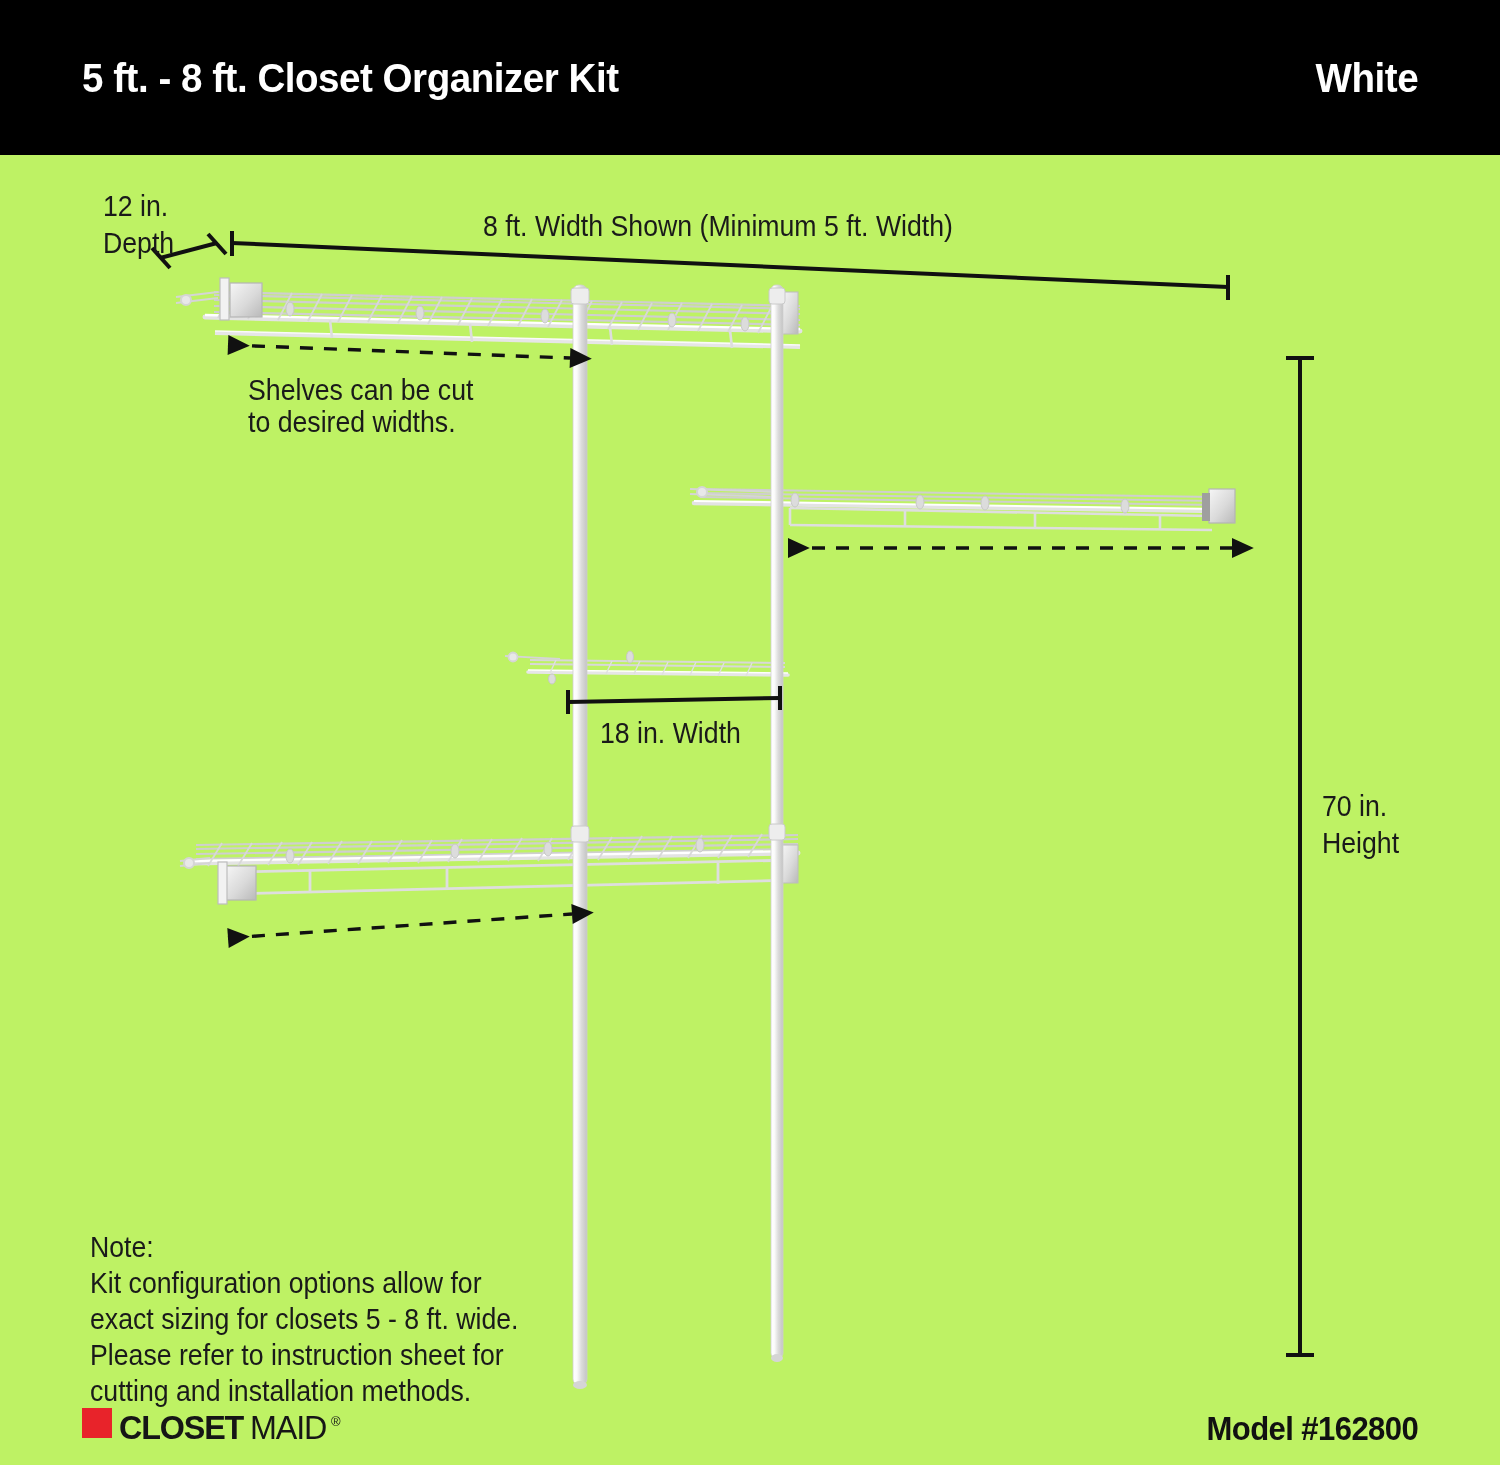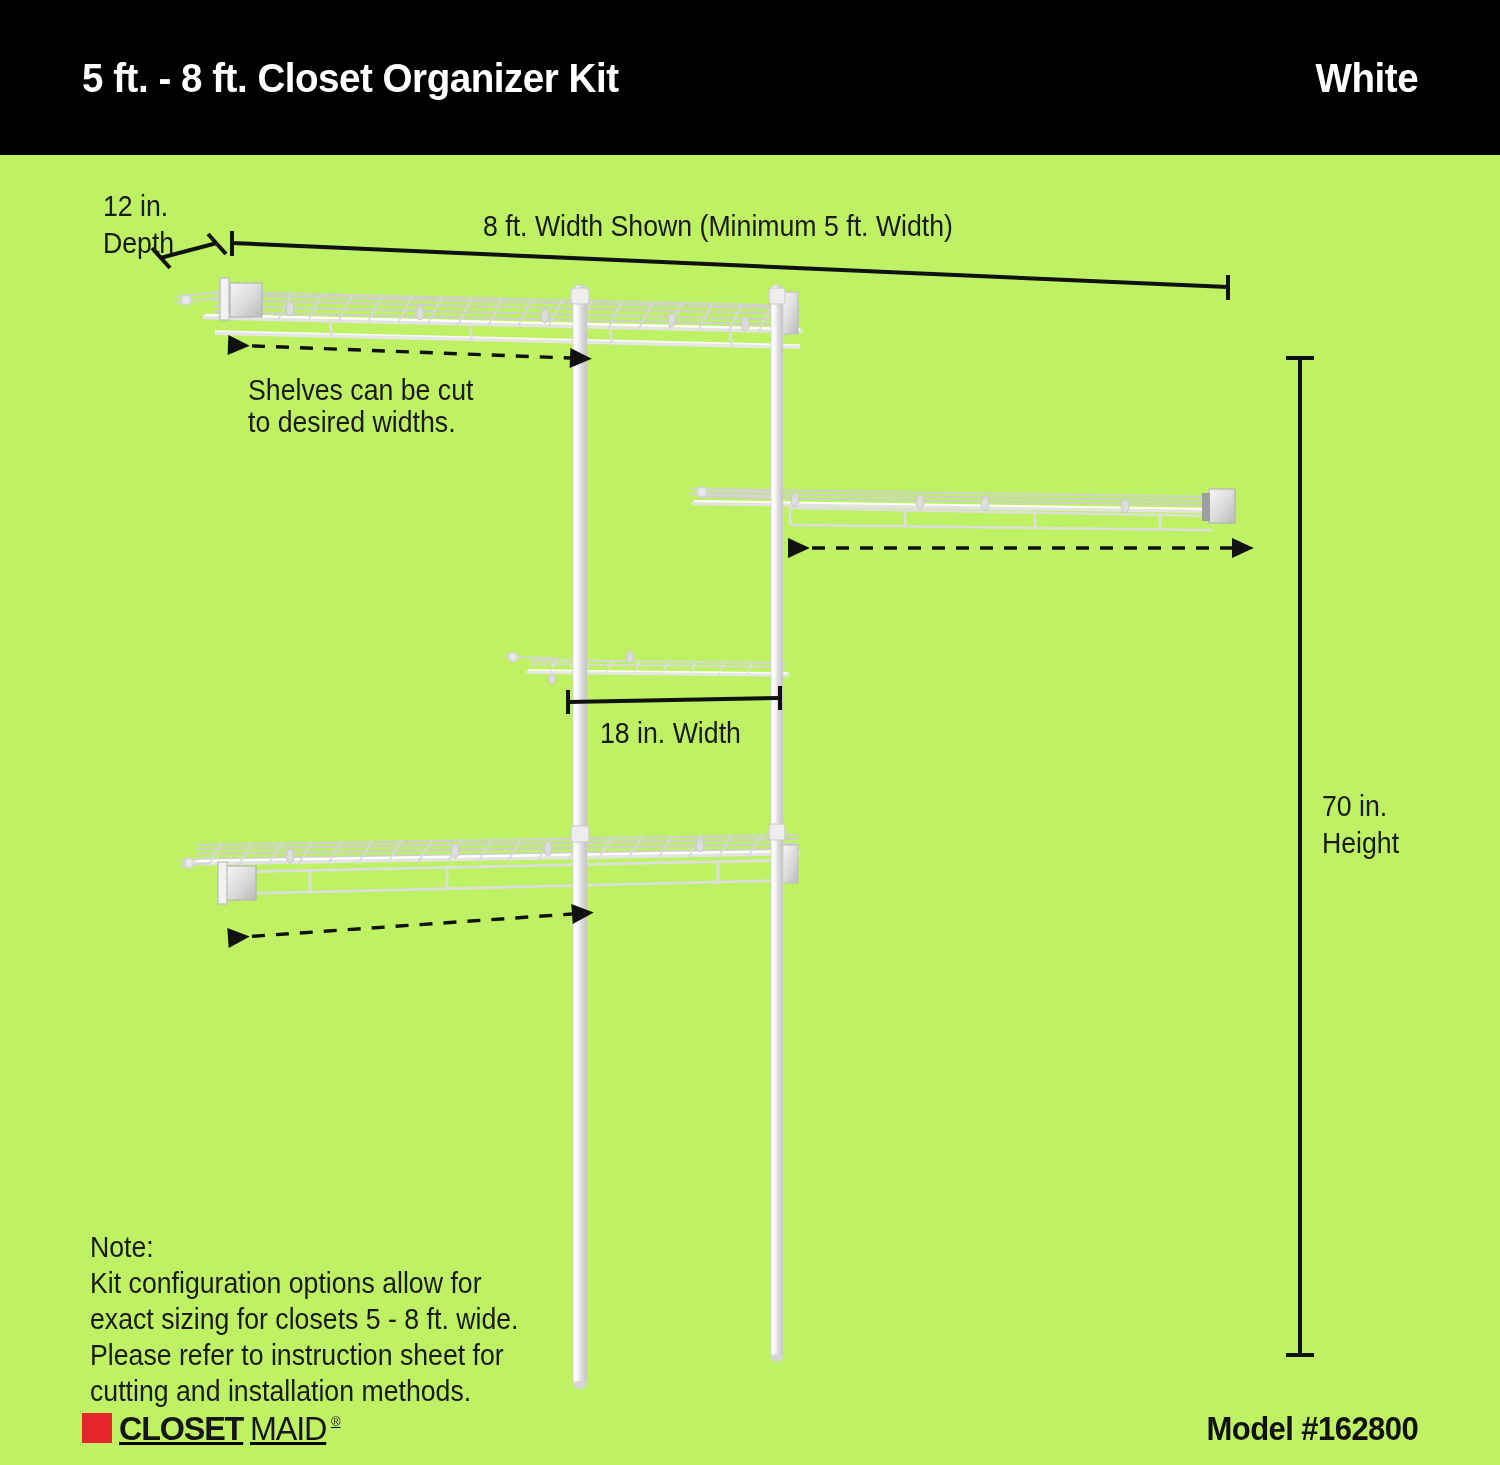--- a/index.html
+++ b/index.html
@@ -75,23 +75,21 @@
   #art-layer { z-index: 1; }
   #anno-layer { z-index: 3; }
   .txt-layer { z-index: 4; }
 
   
   #logo {
     position: absolute;
     left: 82px;
     top: 1408px;
     display: flex;
-    align-items: center;
     height: 40px;
-    text-decoration: underline;
   }
   #logo-square {
     width: 30px;
     height: 30px;
     background: #e8232a;
     margin-right: 7px;
   }
   #logo-closet {
     font-size: 34px;
     font-weight: bold;

